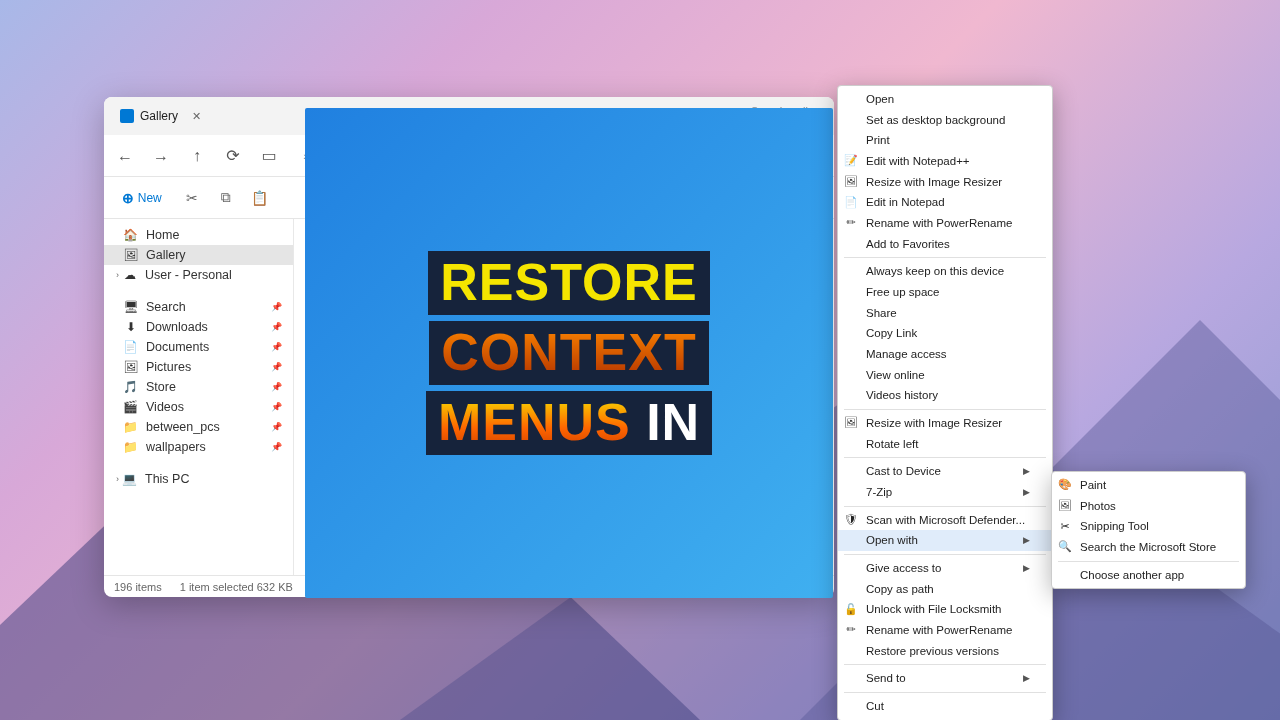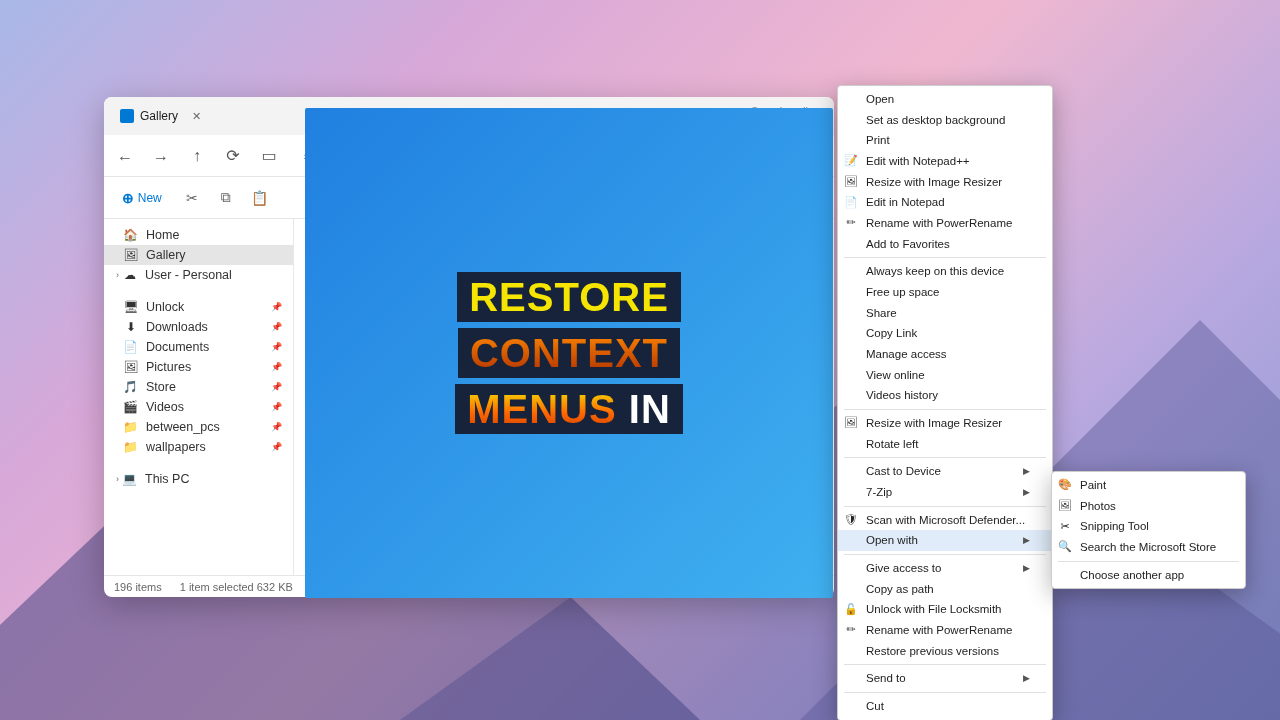--- a/index.html
+++ b/index.html
@@ -41,21 +41,21 @@
 .chev { font-size:9px; color:#666; margin-right:-4px; margin-left:-8px; }
 
 .content { flex:1; background:#fff; position:relative; }
 .status { height:22px; border-top:1px solid #e5e5e5; display:flex; align-items:center; gap:18px; padding:0 10px; font-size:11px; color:#666; }
 
 .overlay {
   position:absolute; left:305px; top:108px; width:528px; height:490px;
   background: linear-gradient(135deg, #2080e0, #40b0f0); border-radius:2px;
   display:flex; flex-direction:column; justify-content:center; align-items:center; gap:6px; padding:20px 10px;
 }
-.ov-row { background:#16233b; padding: 2px 12px; font-weight:900; font-size:40px; letter-spacing:1px; line-height:1.15; font-family: Impact, "Arial Black", sans-serif; white-space:nowrap; text-align:center; }
+.ov-row { background:#16233b; padding: 2px 12px; font-weight:900; font-size:52px; letter-spacing:1px; line-height:1.15; font-family: Impact, "Arial Black", sans-serif; white-space:nowrap; text-align:center; }
 .t-yellow { color:#f5e500; }
 .t-grad1 { background: linear-gradient(180deg,#f5e500 0%, #ff6600 60%, #d04000 100%); -webkit-background-clip:text; background-clip:text; color:transparent; }
 .t-grad2 { background: linear-gradient(180deg,#ff8800, #b03000); -webkit-background-clip:text; background-clip:text; color:transparent; }
 .t-white { color:#fff; }
 .t-pink { background: linear-gradient(180deg,#fff,#ffb0e0,#ff80d0); -webkit-background-clip:text; background-clip:text; color:transparent; }
 
 .ctx {
   position:absolute; left:837px; top:85px; width:216px;
   background:#fff; border:1px solid #ccc; border-radius:4px; box-shadow:0 6px 24px rgba(0,0,0,0.3);
   font-size:11.5px; color:#222; padding:3px 0;
@@ -129,21 +129,21 @@
           </div>
           <div class="side-item">
             <span class="chev">›</span>
             <span class="side-ic">☁</span>
             <span>User - Personal</span>
           </div>
         </div>
         <div class="side-group">
           <div class="side-item">
             <span class="side-ic">🖥</span>
-            <span>Unlock</span>
+            <span>Search</span>
             <span class="pin">📌</span>
           </div>
           <div class="side-item">
             <span class="side-ic">⬇</span>
             <span>Downloads</span>
             <span class="pin">📌</span>
           </div>
           <div class="side-item">
             <span class="side-ic">📄</span>
             <span>Documents</span>

